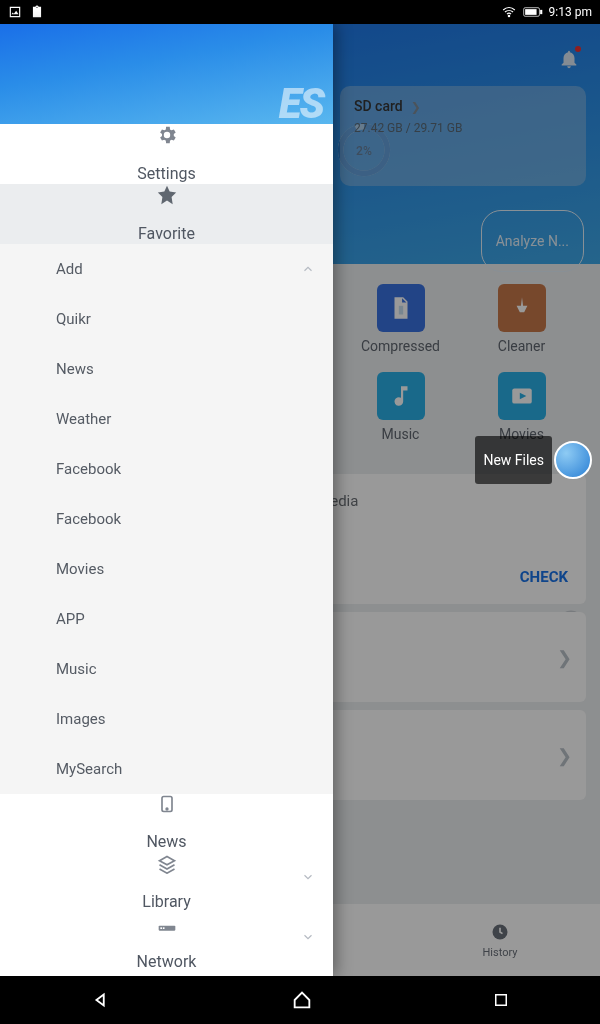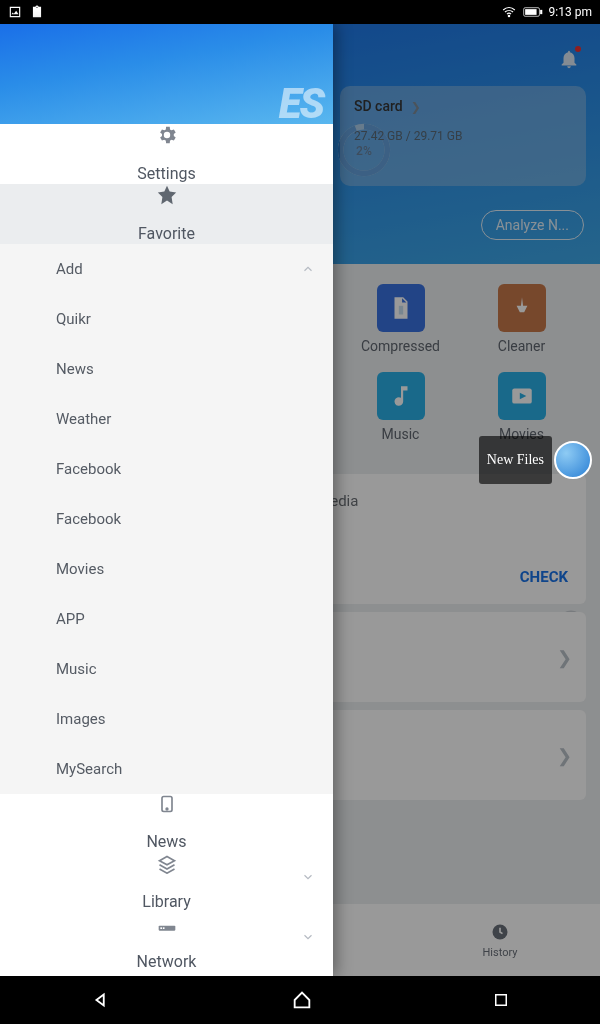--- a/index.html
+++ b/index.html
@@ -15,23 +15,23 @@
   
   .app { position:absolute; top:24px; left:0; right:0; bottom:48px; background:#eceef0; overflow:hidden; }
 
   
   .header { height:240px; background:linear-gradient(170deg,#1a6fe8 0%,#2a8de8 50%,#3ea8e8 100%); position:relative; }
   .bell-icon { position:absolute; right:20px; top:24px; }
   .bell-dot { position:absolute; top:-2px; right:-1px; width:6px; height:6px; background:#e33; border-radius:50%; }
   .storage-card { position:absolute; right:14px; left:340px; top:62px; height:100px; background:rgba(147,189,225,0.55); border-radius:10px; padding:10px 14px; }
   .storage-title { color:#363636; font-size:14px; font-weight:500; }
   .storage-chevron { color:#7d8b98; margin-left:4px; font-size:12px; }
-  .storage-sub { color:#5a6a77; font-size:12px; margin-top:14px; }
+  .storage-sub { color:#5a6a77; font-size:12px; margin-top:6px; }
   .progress-ring { position:absolute; left:336px; top:98px; width:56px; height:56px; }
-  .analyze-btn { position:absolute; right:16px; top:186px; border:1px solid #e3f0fa; color:#e3f0fa; border-radius:20px; padding:6px 14px; font-size:14px; background:transparent; }
+  .analyze-btn { position:absolute; right:16px; top:186px; border:1px solid #e3f0fa; color:#e3f0fa; border-radius:20px; padding:22px 14px; font-size:14px; background:transparent; }
 
   
   .grid-zone { display:flex; flex-wrap:wrap; padding:10px 18px; }
   .grid-item { width:50%; display:flex; flex-direction:column; align-items:center; margin-bottom:18px; }
   .g-icon { width:48px; height:48px; border-radius:6px; display:flex; align-items:center; justify-content:center; }
   .g-label { color:#606770; font-size:14px; margin-top:6px; }
 
   
   .card { background:#fff; margin:8px 14px; border-radius:6px; padding:18px 18px; position:relative; }
   .nomedia { color:#6b7076; font-size:15px; }
@@ -57,21 +57,21 @@
   .drawer-row { display:flex; align-items:center; height:60px; padding:0 18px; gap:18px; color:#595e66; font-size:16px;flex-direction:column; }
   .drawer-row .drawer-label { color:#505762; }
   .drawer-row.fav-head { background:#ebedef; }
   .drawer-icon { width:22px; height:22px; display:flex; align-items:center; justify-content:center; color:#808690; }
   .drawer-chevron { margin-left:auto; color:#b5bac2; }
   .fav-items { background:#f5f5f5; }
   .fav-item { height:50px; display:flex; align-items:center; padding-left:56px; color:#555b64; font-size:15px; }
 
   
   .new-files { position:absolute; right:8px; top:436px; display:flex; align-items:center; }
-  .nf-label { background:rgba(0,0,0,0.62); color:#fff; font-size:14px; padding:16px 8px; border-radius:3px; margin-right:2px;font-family:Liberation Serif, serif; }
+  .nf-label { background:rgba(0,0,0,0.62); color:#fff; font-size:14px; padding:16px 8px; border-radius:3px; margin-right:2px; }
   .nf-circle { width:38px; height:38px; border-radius:50%; background:radial-gradient(circle at 30% 30%,#8ecbf4,#2a7fd4); border:2px solid #fff; }
 
 </style>
 </head>
 <body>
 
 <div class="screen">
 
   <div class="status-bar">
     <div class="status-left">

